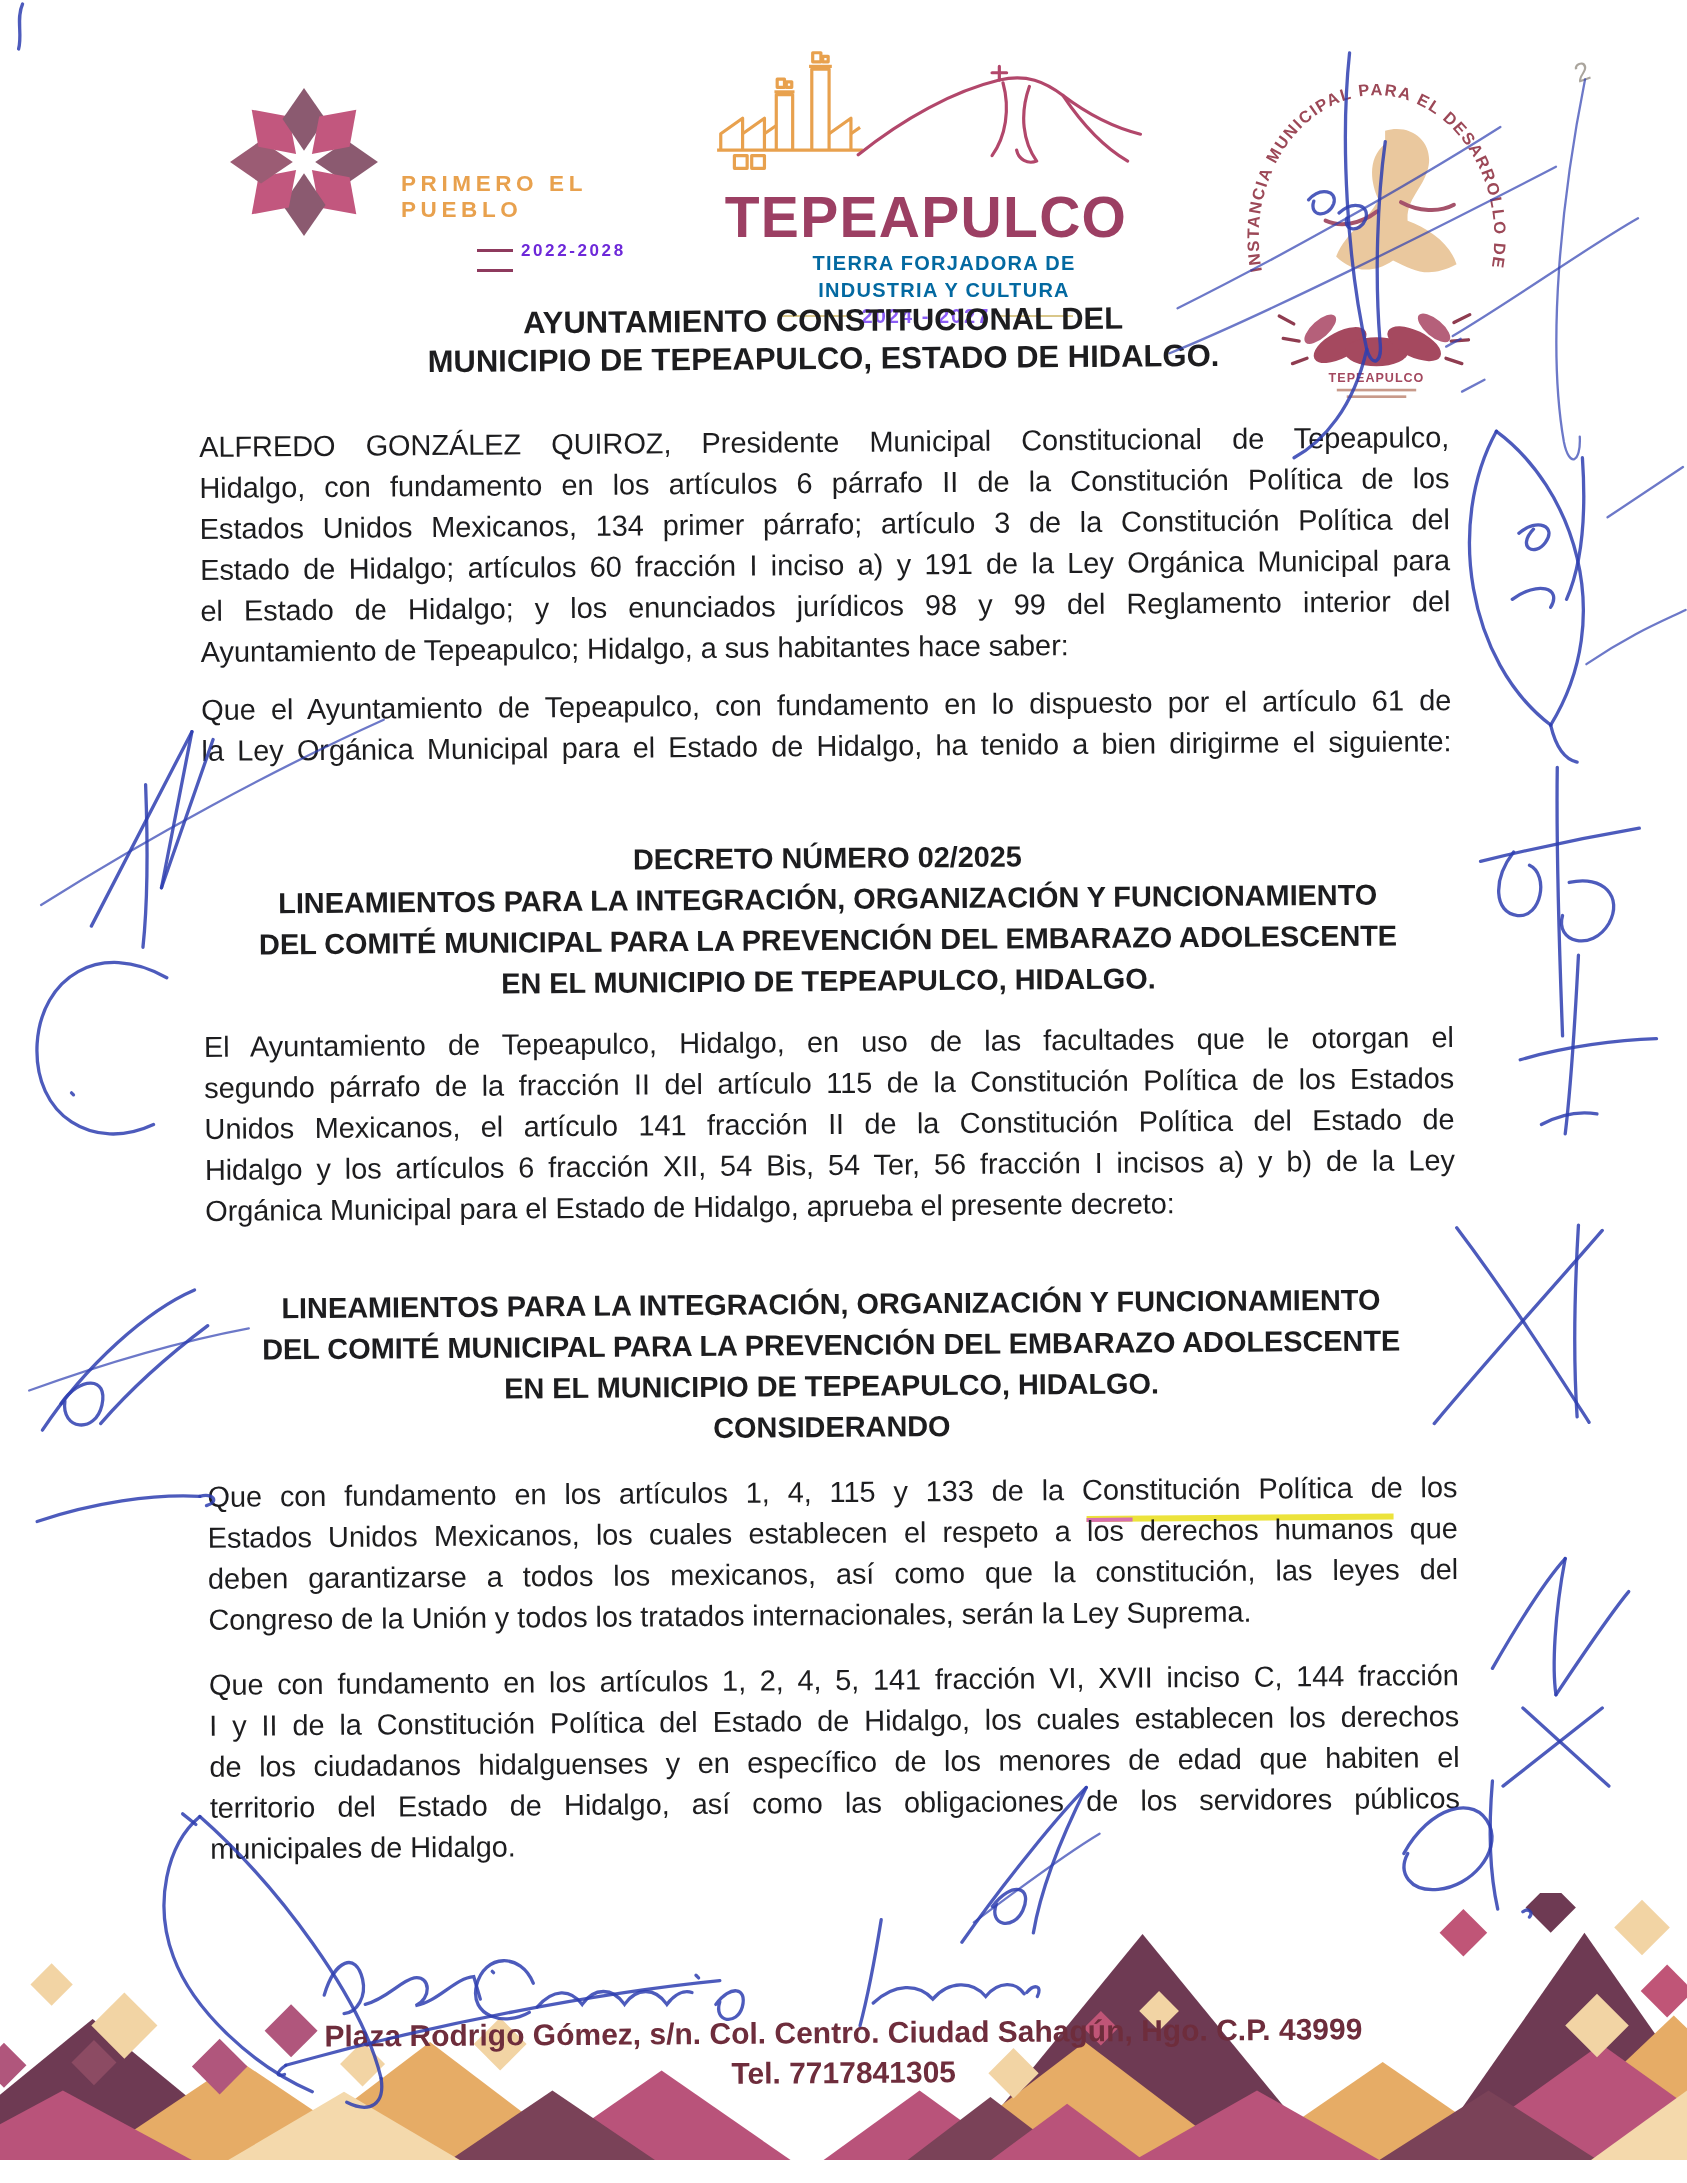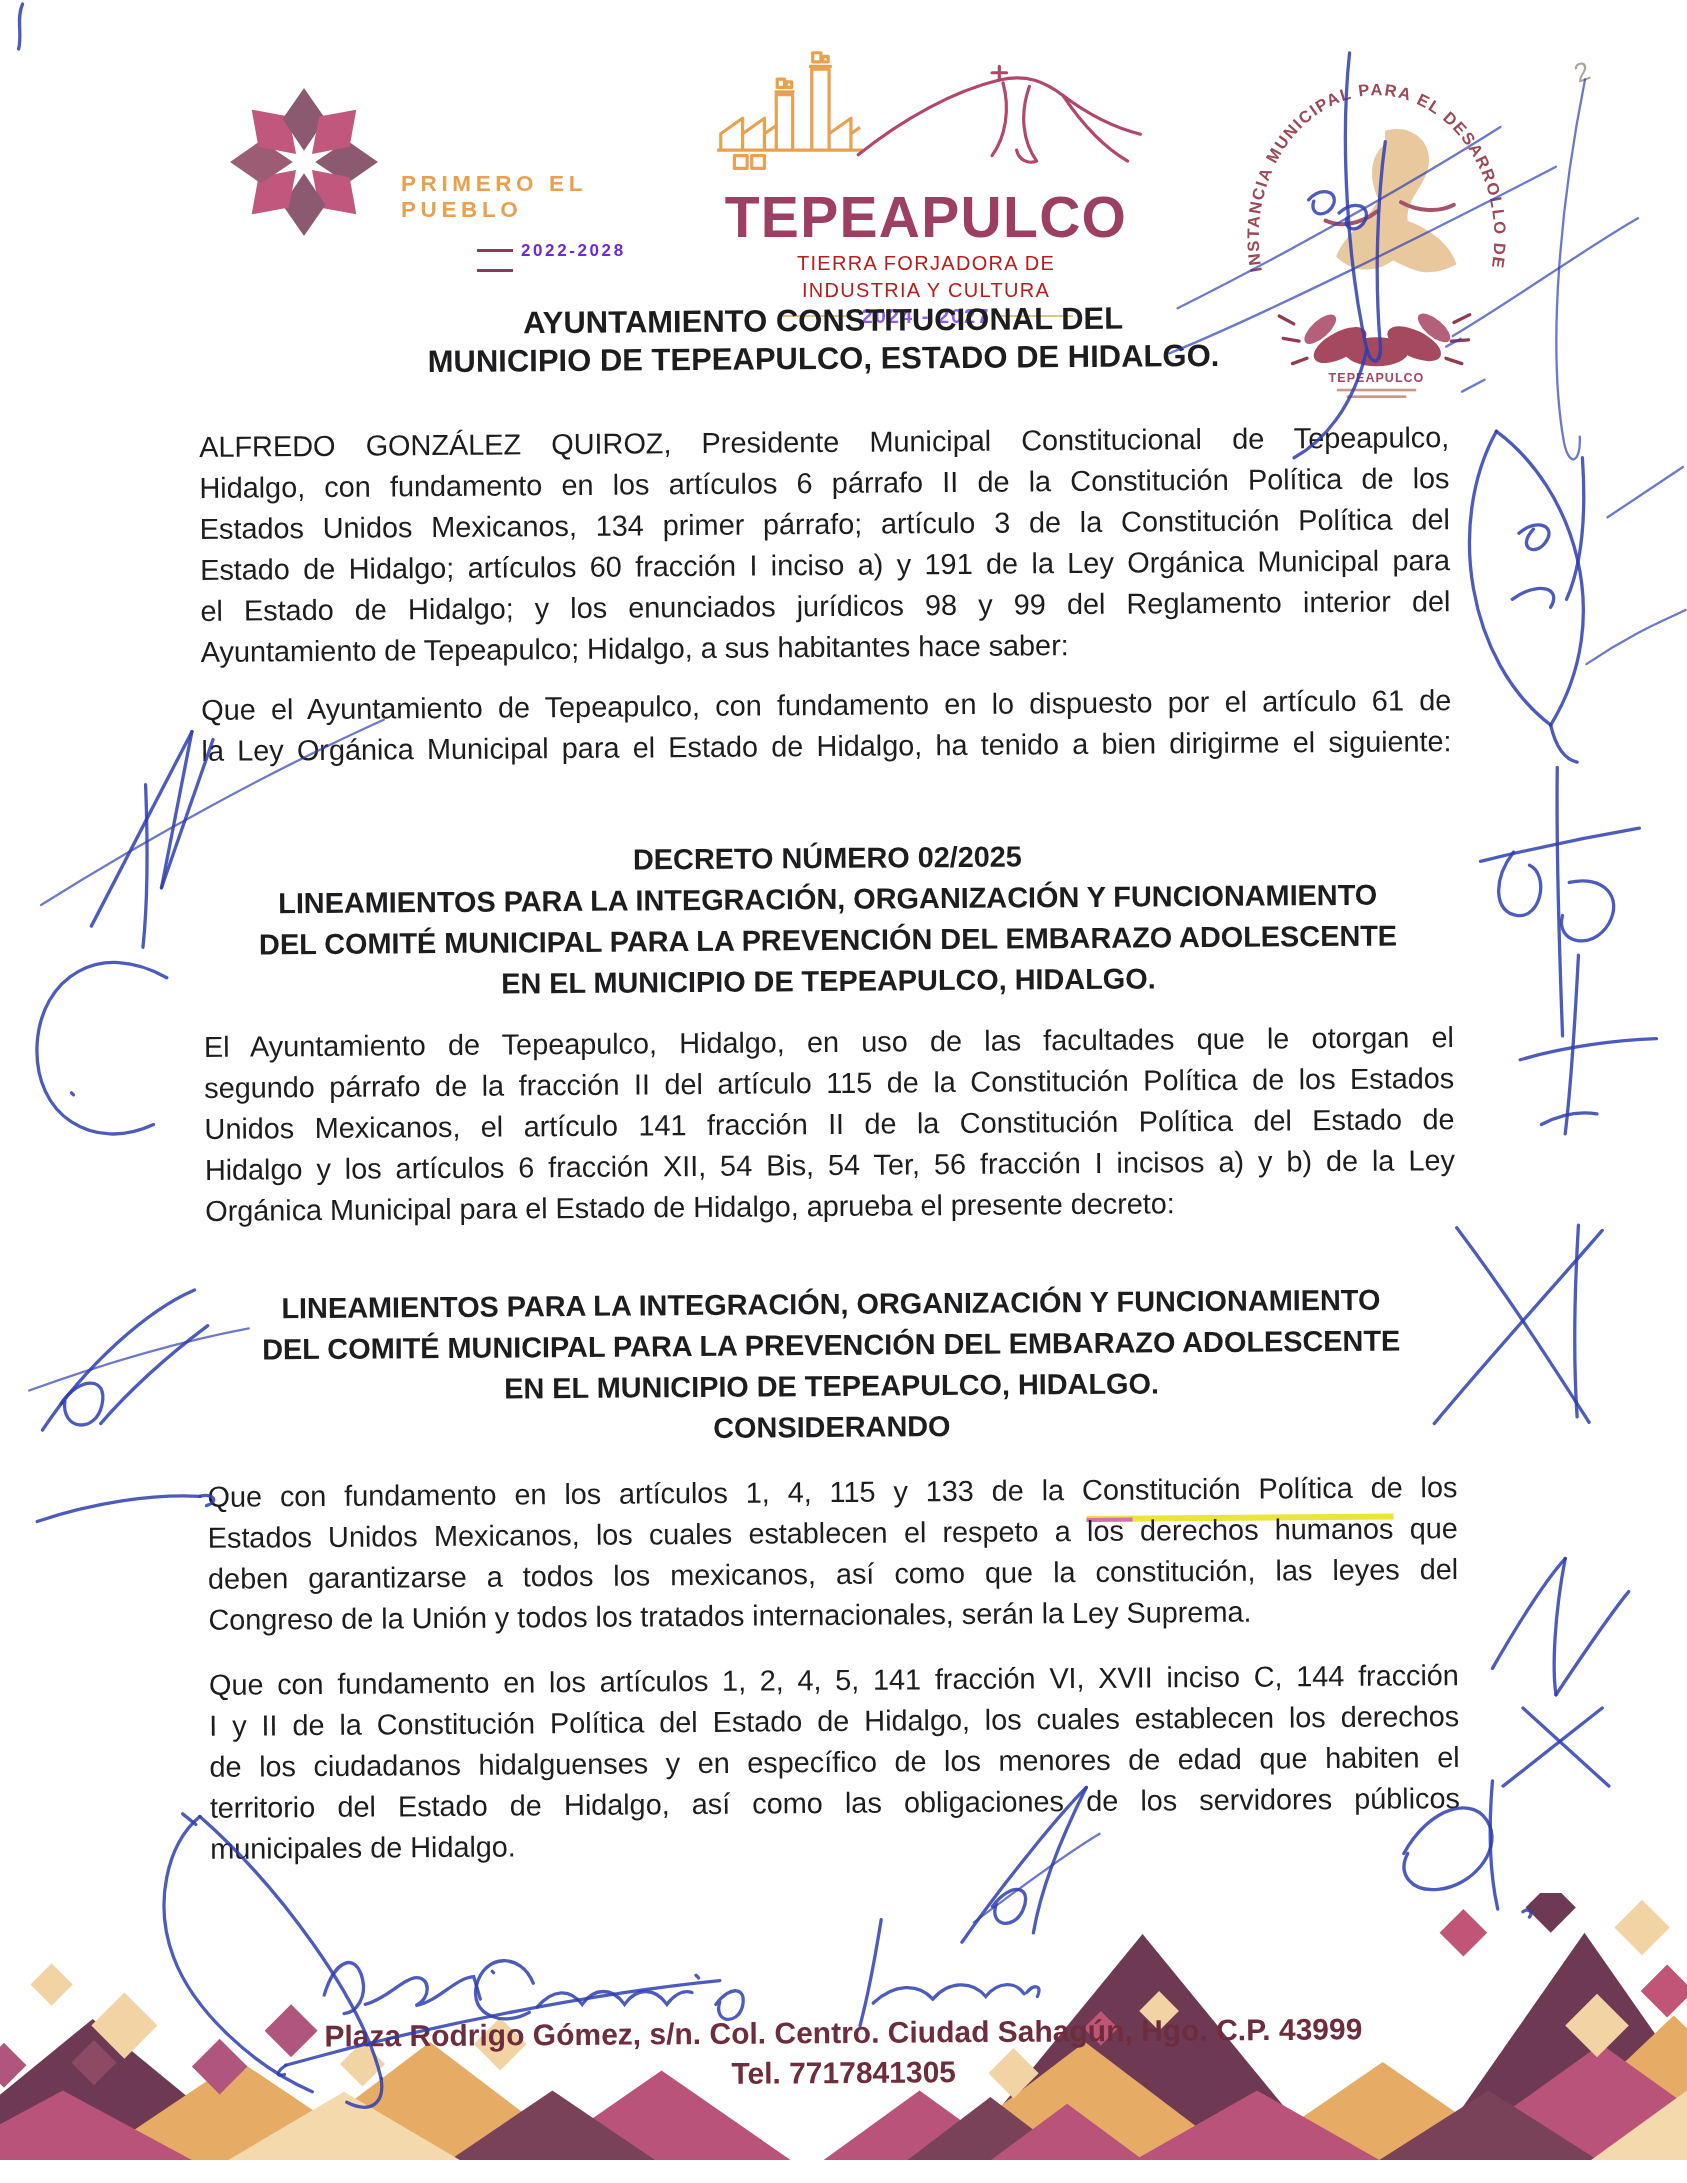--- a/index.html
+++ b/index.html
@@ -14,22 +14,22 @@
   .hidalgo-tag{position:absolute;left:183px;top:85px;font-weight:bold;font-size:22.5px;
     color:#e8a14e;letter-spacing:4.6px;}
   .hidalgo-period{position:absolute;left:251px;top:118px;font-weight:bold;font-size:17px;
     color:#6d28d9;letter-spacing:2.6px;margin-top:37px;}
   .hidalgo-period:before,.hidalgo-period:after{content:"";display:inline-block;width:36px;height:2.6px;
     background:#8e3a5e;vertical-align:middle;margin:0 8px 2.6px 8px;}
   .tep-logo{position:absolute;left:688px;top:40px;width:476px;height:278px;text-align:center;}
   .tep-art{position:absolute;left:20px;top:0;width:437px;height:152px;}
   .tep-name{position:absolute;left:0;top:144px;width:100%;font-weight:bold;font-size:57px;
     color:#9c3f63;letter-spacing:1.3px;}
-  .tep-tag{position:absolute;left:0;top:210px;width:100%;font-weight:normal;font-size:20px;
-    color:#b91c1c;letter-spacing:1.3px;line-height:26.5px;}
+  .tep-tag{position:absolute;left:18px;top:210px;width:100%;font-weight:bold;font-size:20px;
+    color:#0369a1;letter-spacing:1.3px;line-height:26.5px;}
   .tep-period{position:absolute;left:0;top:265px;width:100%;font-weight:bold;font-size:20px;
     color:#8b5cf6;letter-spacing:2px;}
   .tep-period:before,.tep-period:after{content:"";display:inline-block;width:73px;height:2px;
     background:#d9c78a;vertical-align:middle;margin:0 9.3px 2.6px 9.3px;}
   .seal{position:absolute;left:1221px;top:46px;width:311px;height:397px;}
   .corner-mark{position:absolute;left:1575px;top:57px;font-size:26.5px;color:#aaa59d;
     transform:rotate(-20deg);}
   
   .doc-body{position:absolute;left:198px;top:302px;width:1250px;color:#1d1d1f;
     transform:rotate(-0.45deg);transform-origin:50% 0;}

